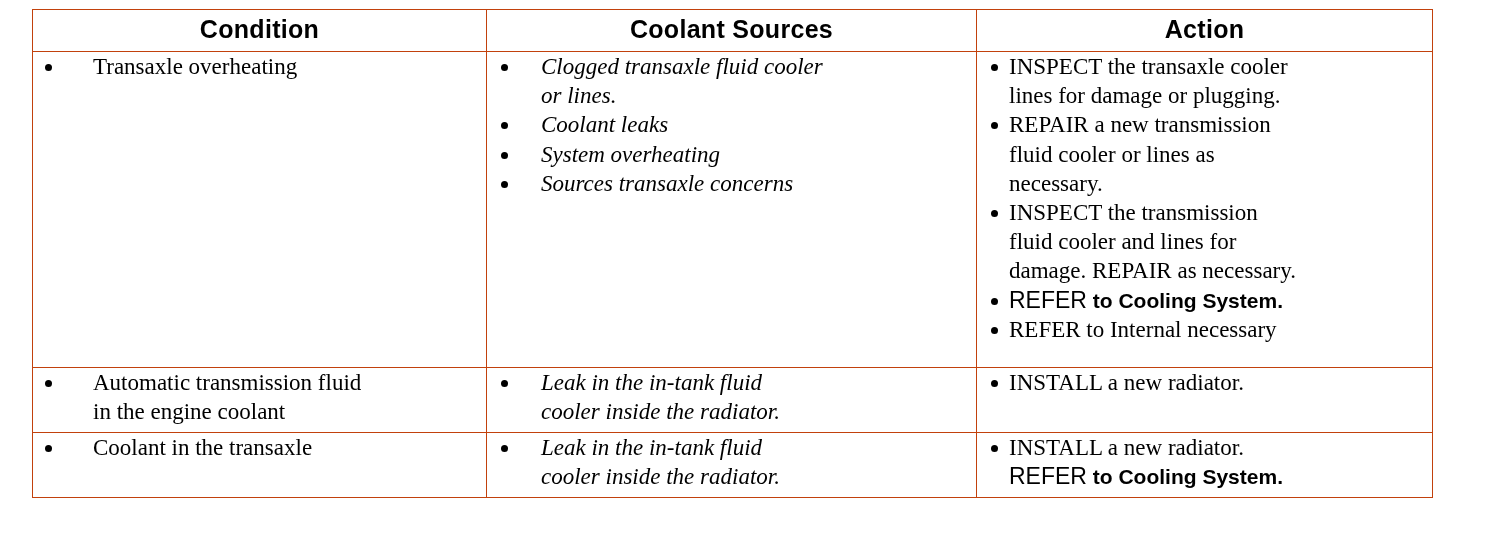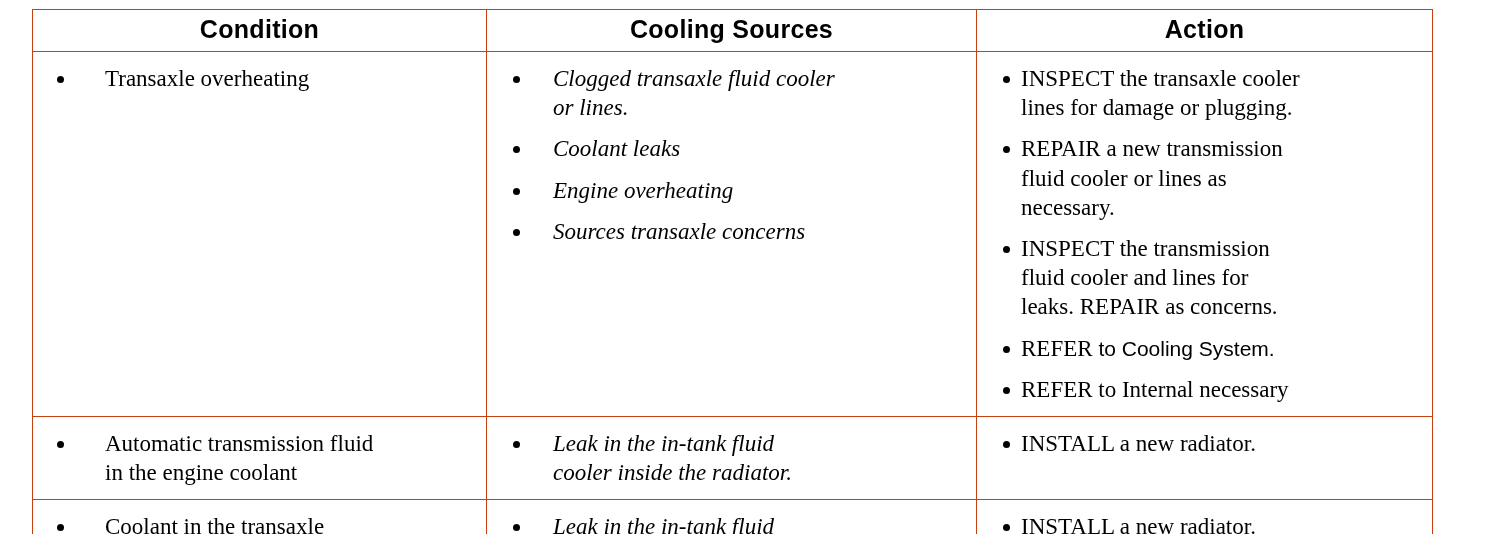--- a/index.html
+++ b/index.html
@@ -69,21 +69,21 @@
     list-style: none;
     margin: 0;
     padding: 0;
   }
 
   ul.bullets > li {
     position: relative;
     padding-left: 58px;
     font-size: 23px;
     line-height: 1.27;
-    margin: 12px;
+    margin: 0;
   }
 
   ul.bullets > li > .bullet-dot {
     position: absolute;
     left: 11px;
     top: 0.52em;
     width: 7px;
     height: 7px;
     background: #000000;
     border-radius: 50%;
@@ -95,24 +95,25 @@
   }
 
   
   li.gap-after-1 { margin-bottom: 56px; }
   li.gap-after-2 { margin-bottom: 50px; }
 
   
   .sans {
     font-family: "Liberation Sans", "DejaVu Sans", sans-serif;
     font-size: 21px;
+    font-weight: bold;
   }
 
   .serif-caps {
-    font-family: Liberation Serif, serif;
+    font-family: Liberation Sans, sans-serif;
   }
 
   
   td.action-cell ul.bullets > li {
     padding-left: 32px;
     line-height: 1.27;
   }
   td.action-cell ul.bullets > li > .bullet-dot { left: 14px; }
 
   td.sources-cell ul.bullets > li { padding-left: 54px; font-style: italic; }
@@ -129,21 +130,21 @@
   <table class="diag-table">
     <colgroup>
       <col class="c-condition">
       <col class="c-sources">
       <col class="c-action">
     </colgroup>
 
     <thead>
       <tr class="header-row">
         <th>Condition</th>
-        <th>Cooling Sources</th>
+        <th>Coolant Sources</th>
         <th>Action</th>
       </tr>
     </thead>
 
     <tbody>
 
       <tr>
 
         <td class="cell condition-cell row-tall">
           <ul class="bullets">
@@ -160,21 +161,21 @@
               <span class="bullet-dot"></span>
               <span class="li-text">Clogged transaxle fluid cooler
 or lines.</span>
             </li>
             <li class="gap-after-2">
               <span class="bullet-dot"></span>
               <span class="li-text">Coolant leaks</span>
             </li>
             <li>
               <span class="bullet-dot"></span>
-              <span class="li-text">Engine overheating</span>
+              <span class="li-text">System overheating</span>
             </li>
             <li>
               <span class="bullet-dot"></span>
               <span class="li-text">Sources transaxle concerns</span>
             </li>
           </ul>
         </td>
 
         <td class="cell action-cell row-tall">
           <ul class="bullets">
@@ -186,21 +187,21 @@
             <li>
               <span class="bullet-dot"></span>
               <span class="li-text">REPAIR a new transmission
 fluid cooler or lines as
 necessary.</span>
             </li>
             <li>
               <span class="bullet-dot"></span>
               <span class="li-text">INSPECT the transmission
 fluid cooler and lines for
-leaks. REPAIR as concerns.</span>
+damage. REPAIR as necessary.</span>
             </li>
             <li>
               <span class="bullet-dot"></span>
               <span class="li-text"><span class="serif-caps">REFER</span><span class="sans"> to Cooling System.</span></span>
             </li>
             <li>
               <span class="bullet-dot"></span>
               <span class="li-text">REFER to Internal necessary</span>
             </li>
           </ul>

